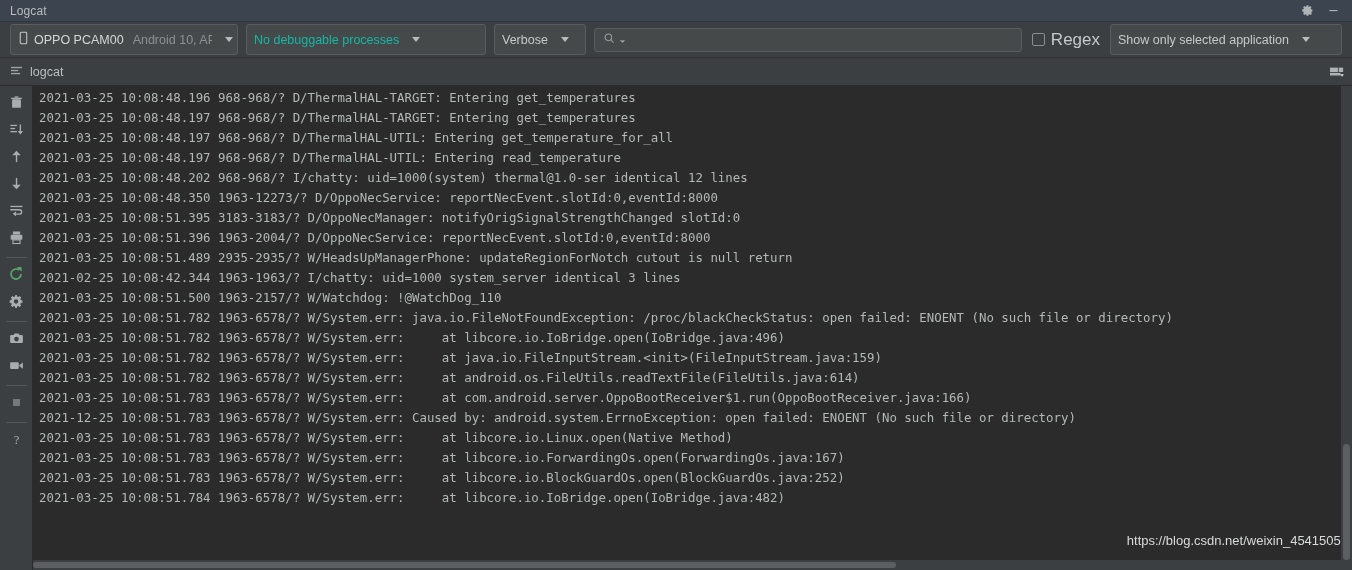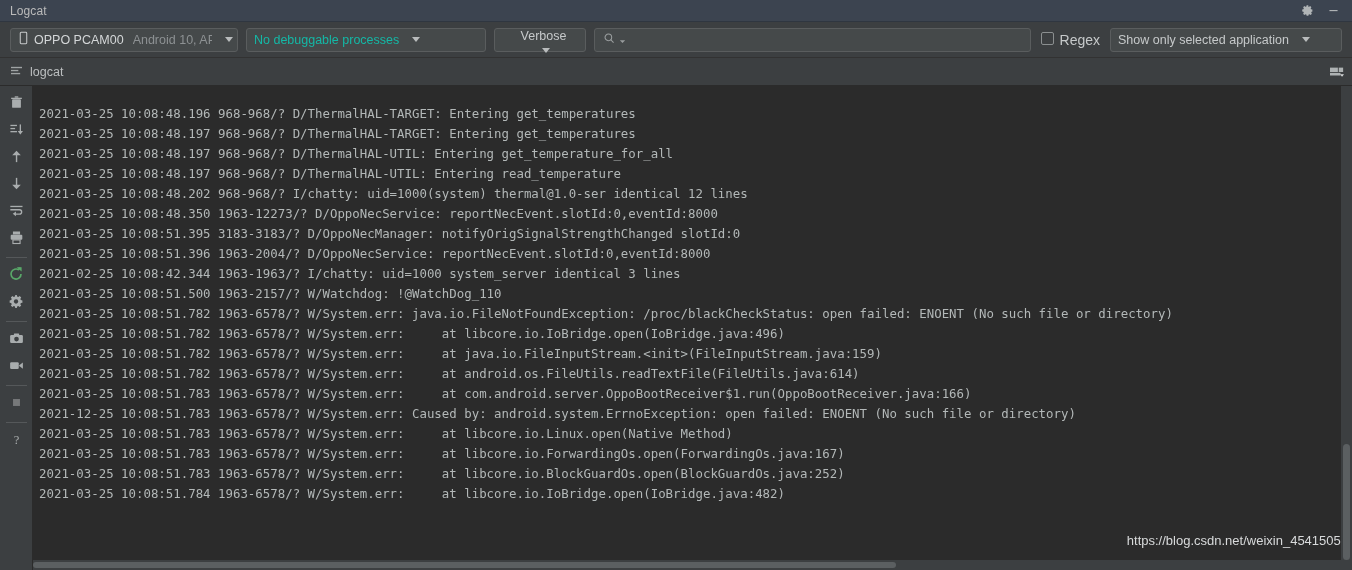--- a/index.html
+++ b/index.html
@@ -30,52 +30,52 @@
   .titlebar .winbtn svg { display: block; }
 
   
   .toolbar {
     height: 36px; background: #3c3f41;
     display: flex; align-items: center;
     gap: 8px; padding: 0 10px;
     border-bottom: 1px solid #323232;
   }
   .combo {
-    height: 24px; background: #45494a;
+    height: 31px; background: #45494a;
     border: 1px solid #5a5d5e; border-radius: 3px;
     display: flex; align-items: center;
     padding: 0 0 0 7px; gap: 5px;
     color: #c6c9ca; font-size: 12.5px;
     white-space: nowrap; cursor: default;
   }
   .combo .arrow {
     width: 0; height: 0; margin-left: auto;
     border-left: 4px solid transparent;
     border-right: 4px solid transparent;
     border-top: 5px solid #b9bcbd;
     margin-right: 4px; margin-left: 8px;
   }
   #device-combo { width: 228px; }
   #device-combo .dev-main { color: #d4d7d8; }
   #device-combo .dev-sub  { color: #8d9193; margin-left: 4px; overflow: hidden; }
   #process-combo { width: 240px; }
   #process-combo .ptext { color: #14b8a6; }
-  #level-combo { width: 92px; flex-direction: column; }
+  #level-combo { width: 92px; }
   #filter-combo { width: 232px; }
 
   .searchbox {
     flex: 1 1 auto; height: 24px; min-width: 60px;
     background: #45494a; border: 1px solid #5a5d5e; border-radius: 3px;
     display: flex; align-items: center; padding: 0 8px; gap: 3px;
   }
   .searchbox .ph { color: #8a8e90; font-size: 12.5px; }
 
   .checkwrap {
-    display: flex; gap: 6px;
-    color: #c6c9ca; font-size: 14px; cursor: default;
+    display: flex; align-items: center; gap: 6px;
+    color: #c6c9ca; font-size: 17px; cursor: default;
     padding: 0 2px;
   }
   .checkbox {
     width: 13px; height: 13px;
     border: 1px solid #8b8f90; border-radius: 2px;
     background: #3c3f41;
   }
 
   
   .tabrow {
@@ -113,21 +113,21 @@
     margin: 4px 0 5px 0;
   }
 
   
   .logwrap {
     position: relative; flex: 1 1 auto;
     background: #2b2b2b; overflow: hidden;
   }
   .loglist {
     position: absolute; inset: 0 11px 0 0;
-    padding: 18px 0 0 6px;
+    padding: 2px 0 0 6px;
     overflow: hidden;
   }
   .logline {
     font-family: "DejaVu Sans Mono", monospace;
     font-size: 12.4px; line-height: 20px;
     color: #b3b8b8; white-space: pre;
   }
 
   
   .vscroll {
@@ -380,20 +380,21 @@
     <div class="logwrap">
       <div class="loglist" id="loglist">
           <div class="logline">2021-03-25 10:08:48.196 968-968/? D/ThermalHAL-TARGET: Entering get_temperatures</div>
           <div class="logline">2021-03-25 10:08:48.197 968-968/? D/ThermalHAL-TARGET: Entering get_temperatures</div>
           <div class="logline">2021-03-25 10:08:48.197 968-968/? D/ThermalHAL-UTIL: Entering get_temperature_for_all</div>
           <div class="logline">2021-03-25 10:08:48.197 968-968/? D/ThermalHAL-UTIL: Entering read_temperature</div>
           <div class="logline">2021-03-25 10:08:48.202 968-968/? I/chatty: uid=1000(system) thermal@1.0-ser identical 12 lines</div>
           <div class="logline">2021-03-25 10:08:48.350 1963-12273/? D/OppoNecService: reportNecEvent.slotId:0,eventId:8000</div>
           <div class="logline">2021-03-25 10:08:51.395 3183-3183/? D/OppoNecManager: notifyOrigSignalStrengthChanged slotId:0</div>
           <div class="logline">2021-03-25 10:08:51.396 1963-2004/? D/OppoNecService: reportNecEvent.slotId:0,eventId:8000</div>
+          <div class="logline">2021-03-25 10:08:51.489 2935-2935/? W/HeadsUpManagerPhone: updateRegionForNotch cutout is null return</div>
           <div class="logline">2021-02-25 10:08:42.344 1963-1963/? I/chatty: uid=1000 system_server identical 3 lines</div>
           <div class="logline">2021-03-25 10:08:51.500 1963-2157/? W/Watchdog: !@WatchDog_110</div>
           <div class="logline">2021-03-25 10:08:51.782 1963-6578/? W/System.err: java.io.FileNotFoundException: /proc/blackCheckStatus: open failed: ENOENT (No such file or directory)</div>
           <div class="logline">2021-03-25 10:08:51.782 1963-6578/? W/System.err:     at libcore.io.IoBridge.open(IoBridge.java:496)</div>
           <div class="logline">2021-03-25 10:08:51.782 1963-6578/? W/System.err:     at java.io.FileInputStream.&lt;init&gt;(FileInputStream.java:159)</div>
           <div class="logline">2021-03-25 10:08:51.782 1963-6578/? W/System.err:     at android.os.FileUtils.readTextFile(FileUtils.java:614)</div>
           <div class="logline">2021-03-25 10:08:51.783 1963-6578/? W/System.err:     at com.android.server.OppoBootReceiver$1.run(OppoBootReceiver.java:166)</div>
           <div class="logline">2021-12-25 10:08:51.783 1963-6578/? W/System.err: Caused by: android.system.ErrnoException: open failed: ENOENT (No such file or directory)</div>
           <div class="logline">2021-03-25 10:08:51.783 1963-6578/? W/System.err:     at libcore.io.Linux.open(Native Method)</div>
           <div class="logline">2021-03-25 10:08:51.783 1963-6578/? W/System.err:     at libcore.io.ForwardingOs.open(ForwardingOs.java:167)</div>

